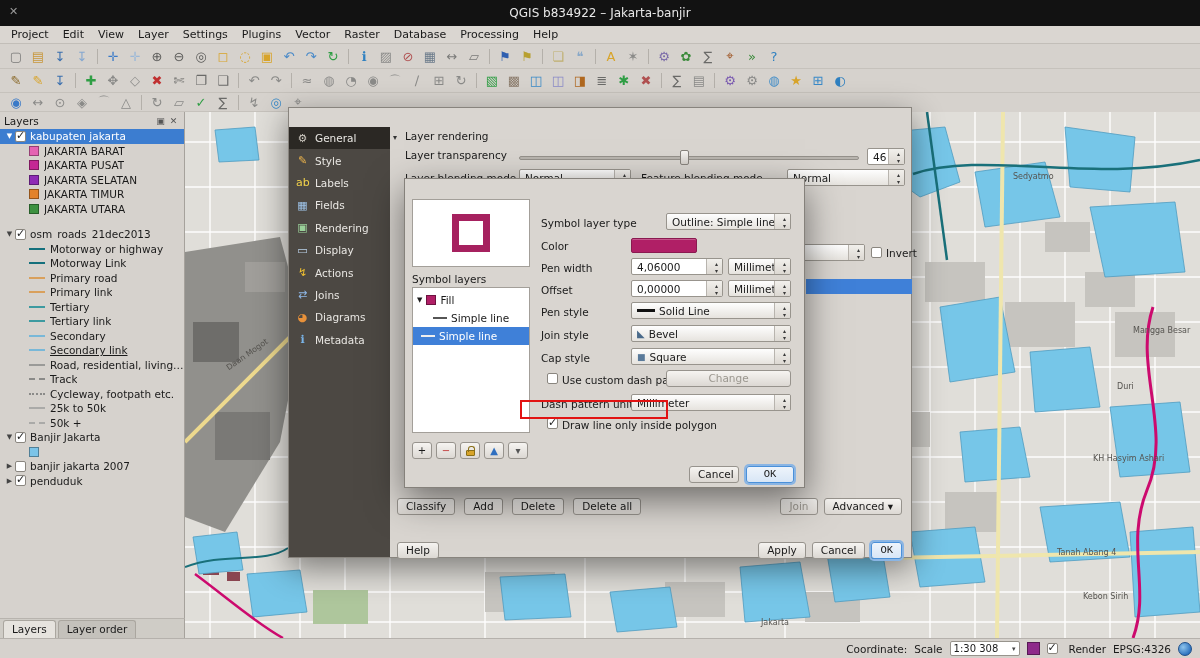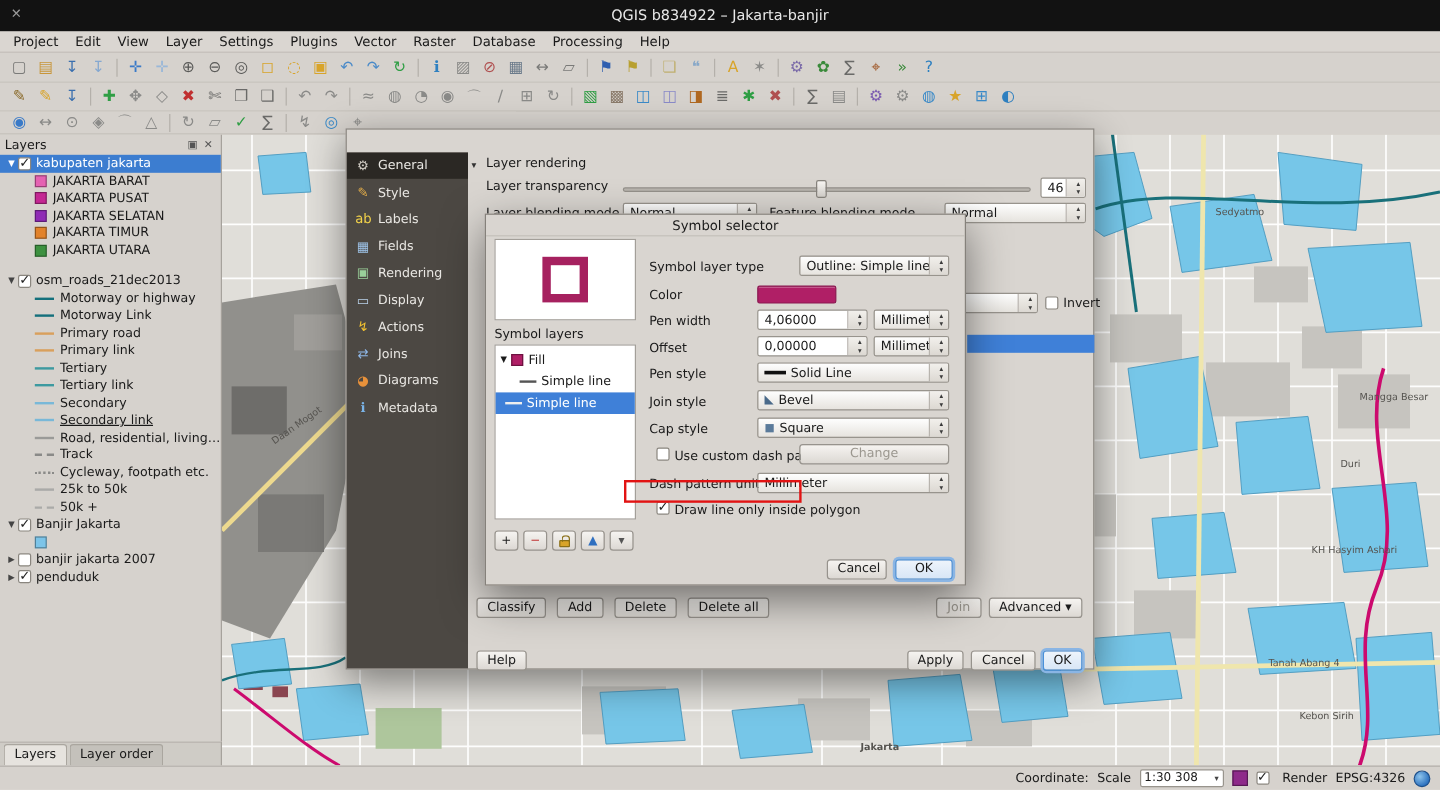--- a/index.html
+++ b/index.html
@@ -62,21 +62,21 @@
   .scale-box { width:70px; height:15px; background:#fff; border:1px solid #98948d; border-radius:2px;
     display:flex; align-items:center; justify-content:space-between; padding:0 3px; font-size:10px; }
   .sb-swatch { width:13px; height:13px; background:#8e2a8a; border:1px solid #571a55; }
   .globe { width:14px; height:14px; border-radius:50%; border:1px solid #1d4f8a;
     background:radial-gradient(circle at 35% 35%, #8ec4ec, #2a6fbd 75%); }
   
   .btn { display:inline-block; height:17px; line-height:15px; padding:0 8px; text-align:center;
     background:linear-gradient(#f6f4f1,#dcd8d3); border:1px solid #97938d; border-radius:3px;
     font-size:10.5px; white-space:nowrap; overflow:hidden; }
   .btn.disabled { color:#9b978f; }
-  .btn.focus { border-color:#4a90d9; box-shadow:0 0 0 2px #8ab5e4; background:linear-gradient(#eef4fb,#d8e6f6); }
+  .btn.focus { border-color:#4a90d9; box-shadow:0 0 0 2px #8ab5e4; background:linear-gradient(#eef4fb,#d8e6f6);font-family:Liberation Mono, monospace; }
   .combo { position:absolute; height:17px; background:linear-gradient(#fefefe,#e6e3de);
     border:1px solid #98948d; border-radius:2px; display:flex; align-items:center; gap:4px;
     font-size:10.5px; padding:0 18px 0 5px; white-space:nowrap; overflow:hidden; }
   .combo::after { content:""; position:absolute; right:0; top:0; bottom:0; width:15px;
     border-left:1px solid #b8b4ae; background:linear-gradient(#f2f0ec,#dcd8d2); z-index:0; }
   .combo::before { content:"▴\A▾"; white-space:pre; position:absolute; right:4px; top:1px;
     font-size:6px; line-height:7px; color:#3a3a3a; z-index:1; }
   .combo.spin { background:#fff; }
   .label { position:absolute; font-size:10.5px; white-space:nowrap; }
   .mini-btn { position:absolute; width:20px; height:17px; background:linear-gradient(#f6f4f1,#dcd8d3);
@@ -343,21 +343,21 @@
     <path d="M10,462 C45,488 72,512 98,526" stroke="#cc0a6e" stroke-width="2.5" fill="none"></path>
   </svg>
   <div id="map-labels">
       <span class="map-label" style="left: 38px; top: 238px; transform: rotate(-35deg);">Daan Mogot</span>
       <span class="map-label" style="left: 828px; top: 60px;">Sedyatmo</span>
       <span class="map-label" style="left: 948px; top: 214px;">Mangga Besar</span>
       <span class="map-label" style="left: 932px; top: 270px;">Duri</span>
       <span class="map-label" style="left: 908px; top: 342px;">KH Hasyim Ashari</span>
       <span class="map-label" style="left: 872px; top: 436px;">Tanah Abang 4</span>
       <span class="map-label" style="left: 898px; top: 480px;">Kebon Sirih</span>
-      <span class="map-label" style="left: 532px; top: 506px; font-weight: bold;">Jakarta</span>
+      <span class="map-label" style="left: 576px; top: 506px;">Jakarta</span>
     </div>
 </div>
 
 <div id="layers-panel">
   <div class="panel-header">
     <span class="ph-title">Layers</span>
     <span class="ph-ico">▣</span>
     <span class="ph-ico">✕</span>
   </div>
   <div id="layer-tree">
@@ -573,21 +573,20 @@
     </div>
   <div id="lp-bottom-left" style="position:absolute;left:108px;top:434px;"><span class="btn">Help</span></div>
   <div id="lp-bottom-right" style="position:absolute;right:9px;top:434px;display:flex;gap:6px;">
       <span class="btn">Apply</span>
       <span class="btn">Cancel</span>
       <span class="btn focus">OK</span>
     </div>
 </div>
 
 <div id="ss">
-  <div class="dlg-title">Symbol selector</div>
 
   <div class="preview">
     <div class="preview-square"></div>
   </div>
 
   <span class="label" style="left:7px;top:94px;">Symbol layers</span>
 
   <div class="ss-tree">
     <div class="ss-tree-row" style="margin-top:3px;">
       <span style="font-size:7px;">▼</span>

